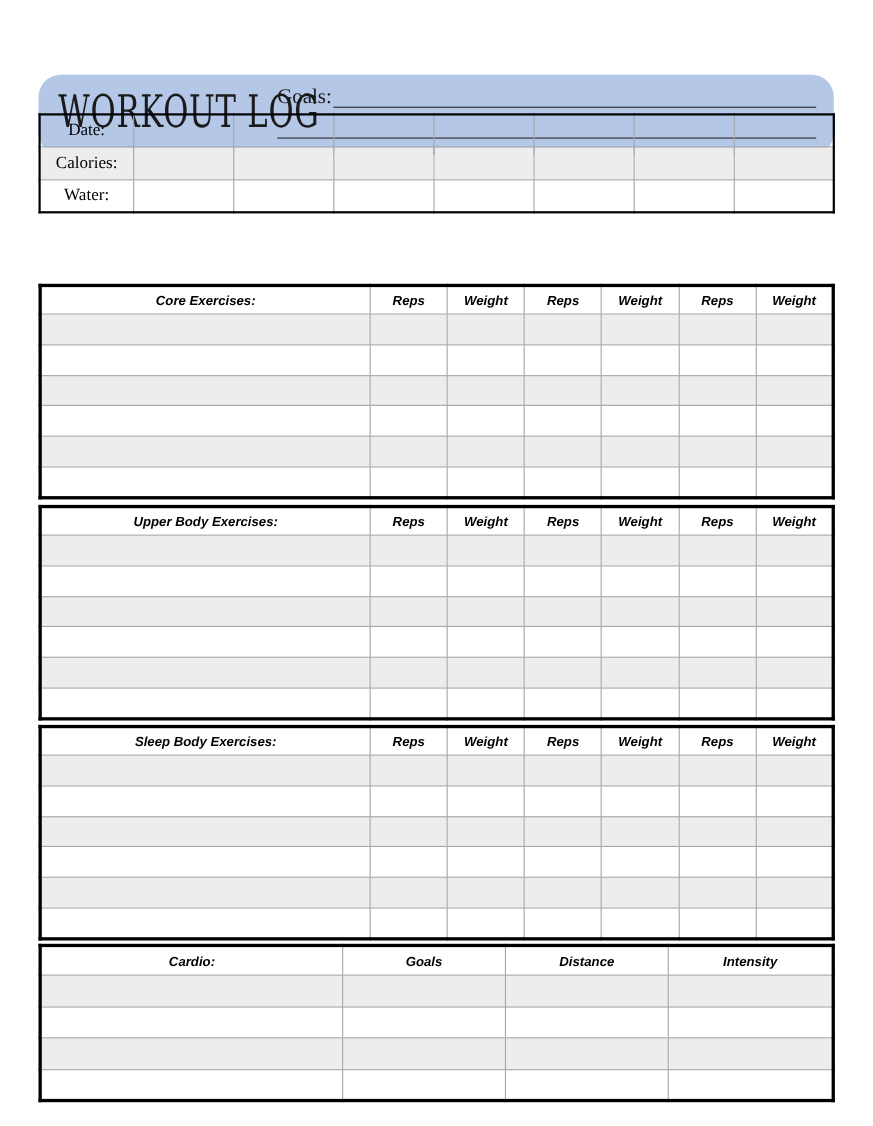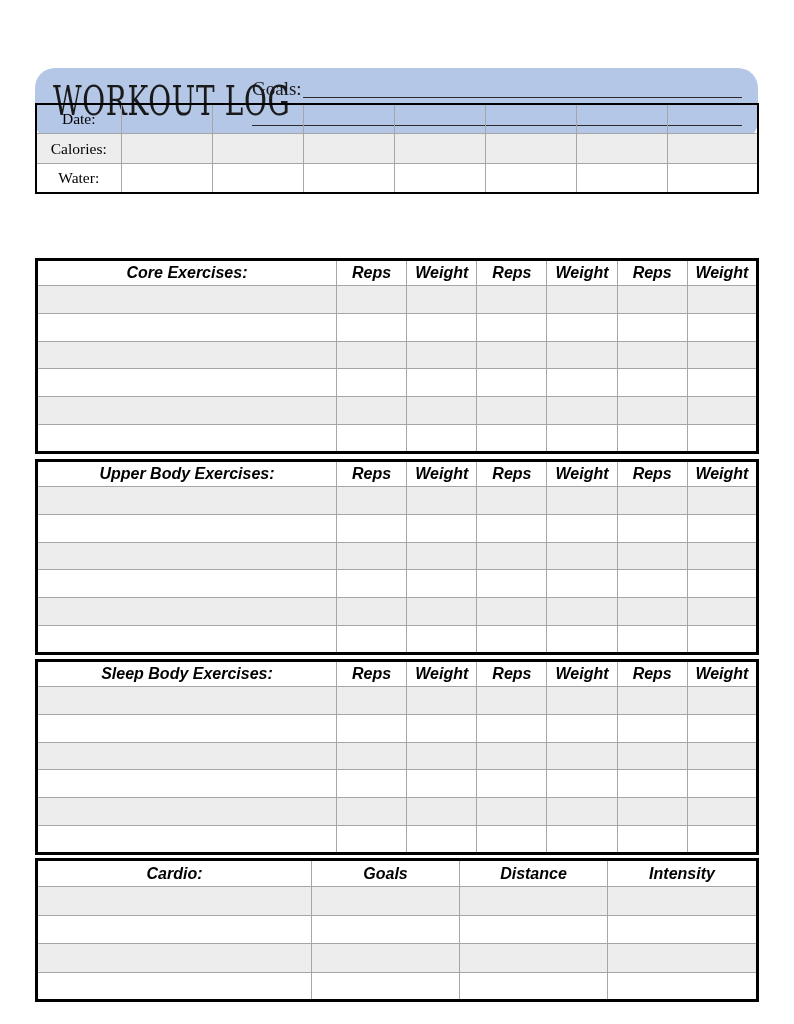--- a/index.html
+++ b/index.html
@@ -74,21 +74,21 @@
 
   
   .exercise, .cardio{border:3px solid #000;}
   .exercise col.name-col{width:300px;}
   .exercise thead tr{height:26px;}
   .exercise tbody tr{height:27.8px;}
   .exercise tbody tr:nth-child(odd){background:var(--stripe);}
   .exercise th, .cardio th{
     font-family:"Liberation Sans", sans-serif;
     font-weight:bold;font-style:italic;
-    font-size:16px;text-align:center;vertical-align:middle;
+    font-size:12px;text-align:center;vertical-align:middle;
     background:#fff;
   }
   .sec0{top:258px;}
   .sec1{top:459px;}
   .sec2{top:659px;}
 
   
   .cardio{top:858px;}
   .cardio col.c-name{width:275px;}
   .cardio col.c-time{width:148px;}

